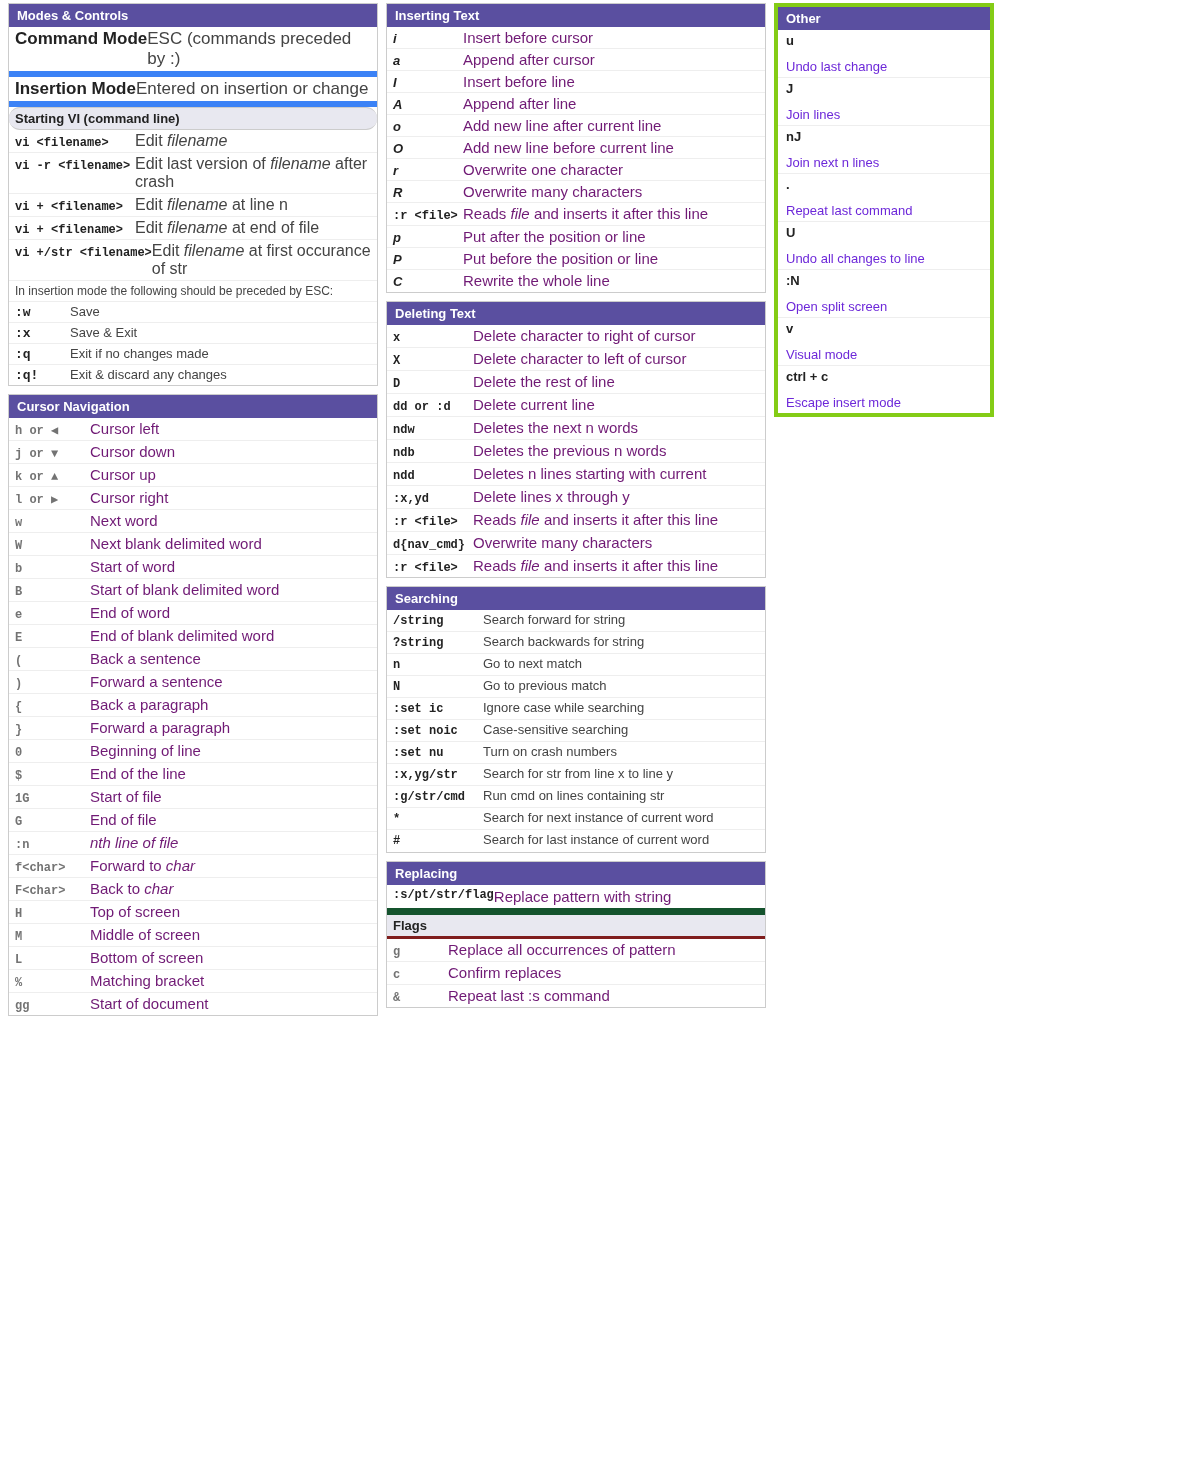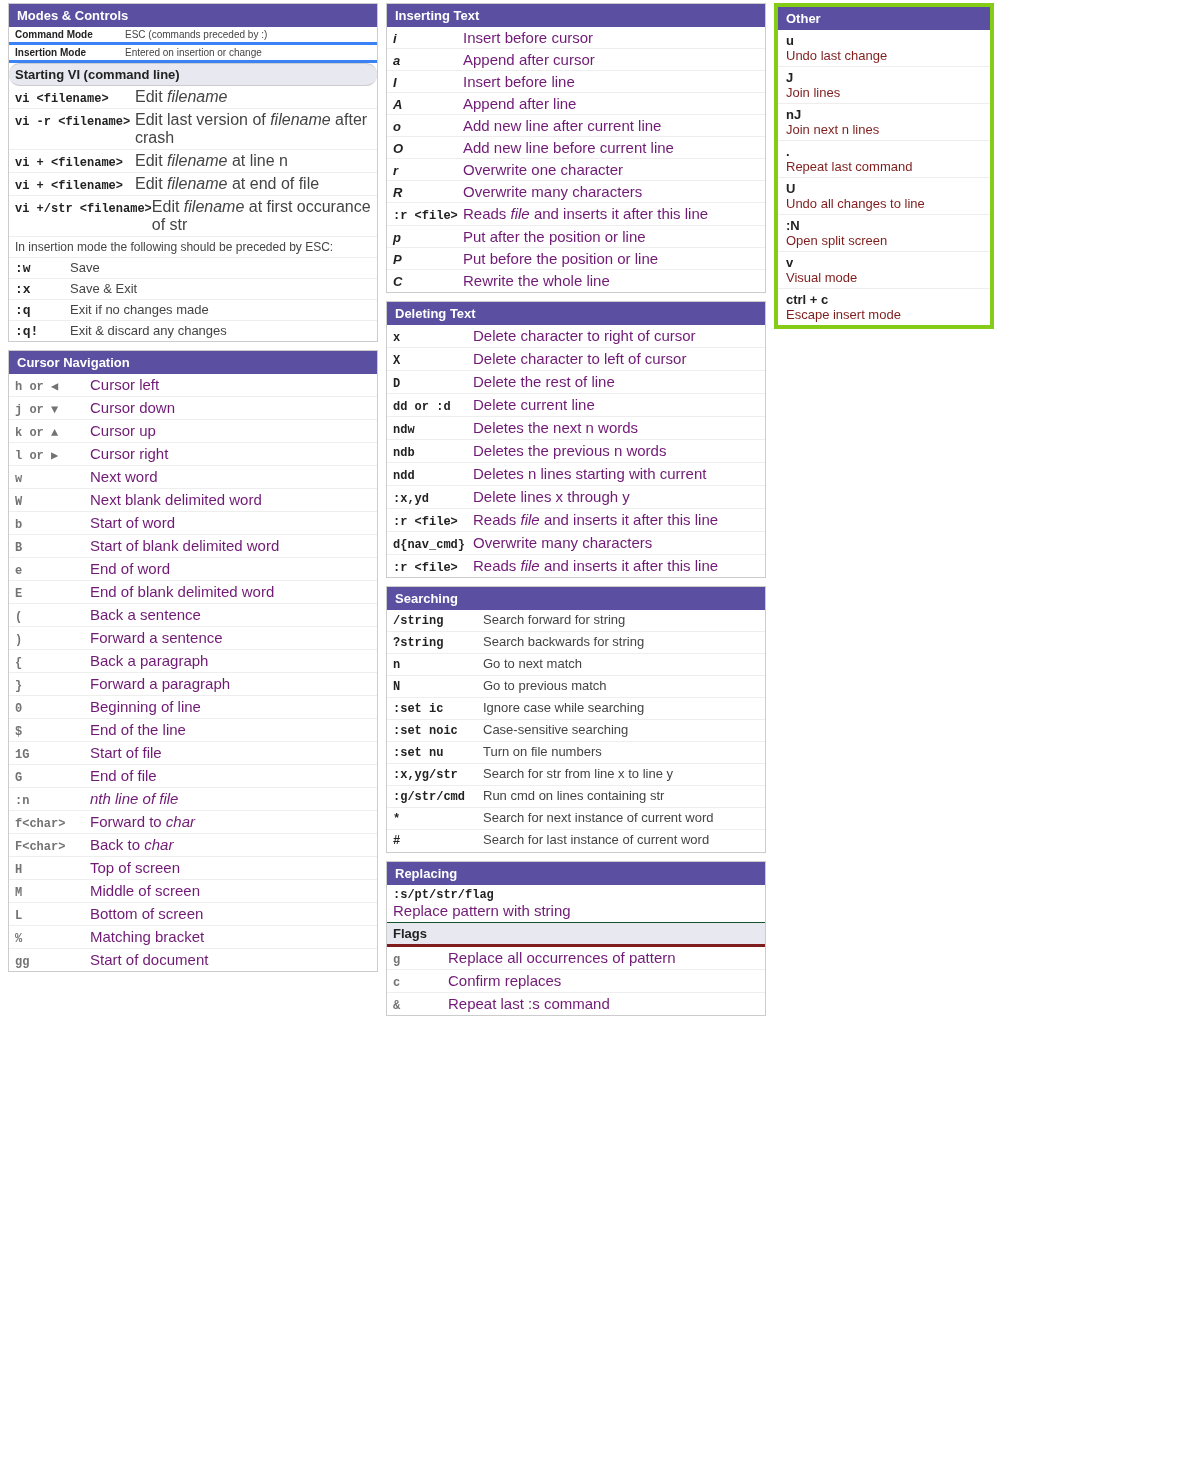--- a/index.html
+++ b/index.html
@@ -51,23 +51,23 @@
     }
     .row-val {
       font-size: 15px;
       color: #701a75;
     }
     .row-val em, .row-key em { font-style: italic; font-weight: normal; }
     .modes-row {
       display: flex;
       flex-direction: row;
       align-items: baseline;
-      border-bottom: 3px solid #3b82f6;
+      border-bottom: 6px solid #3b82f6;
       padding: 2px 6px;
-      font-size: 10px;
+      font-size: 17px;
     }
     .modes-row:last-child { border-bottom: none; }
     .modes-key { font-weight: bold; min-width: 110px; flex-shrink: 0; }
     .modes-val { color: #444; }
     .subheader {
       background: #e8e8f0;
       font-weight: bold;
       font-size: 13px;
       padding: 3px 6px;
       border-bottom: 1px solid #ccc;
@@ -107,43 +107,43 @@
 
     
     .other-section { border: 4px solid #84cc16; }
     .other-row {
       padding: 3px 8px 3px 8px;
       border-bottom: 1px solid #eee;
       font-size: 13px;
     }
     .other-row:last-child { border-bottom: none; }
     .other-key { font-weight: bold; font-size: 13px; display: block; }
-    .other-val { color: #7f1d1d; font-size: 13px; display: block; }
+    .other-val { color: #6d28d9; font-size: 13px; display: block; margin-top: 11px; }
 
     
     .ins-key { min-width: 70px; flex-shrink: 0; font-weight: bold; font-size: 13px; font-style: italic; }
     .ins-key-mono { font-family: 'Courier New', monospace; font-style: normal; font-size: 12px; font-weight: bold; }
 
     
     .bold { font-weight: bold; }
     .code { font-family: 'Courier New', monospace; font-size: 12px; }
 
     .nav-key { min-width: 75px; }
 
     
     .search-key { min-width: 90px; font-family: 'Courier New', monospace; font-size: 12px; font-weight: bold; flex-shrink: 0; }
     .search-val { font-size: 13px; color: #444; }
 
     
     .replace-header-row {
       display: flex;
-      flex-direction: column;
+      flex-direction: row;
       padding: 3px 6px;
       font-size: 13px;
-      border-bottom: 1px solid #14532d;
+      border-bottom: 7px solid #14532d;
     }
     .replace-key { font-weight: bold; font-family: 'Courier New', monospace; min-width: 100px; flex-shrink: 0; font-size: 12px; }
     .flags-subheader {
       background: #e8e8f0;
       font-weight: bold;
       font-size: 13px;
       padding: 3px 6px;
       border-bottom: 3px solid #7f1d1d;
     }
 
@@ -448,21 +448,21 @@
           <div class="row">
             <span class="search-key">:set ic</span>
             <span class="search-val">Ignore case while searching</span>
           </div>
           <div class="row">
             <span class="search-key">:set noic</span>
             <span class="search-val">Case-sensitive searching</span>
           </div>
           <div class="row">
             <span class="search-key">:set nu</span>
-            <span class="search-val">Turn on file numbers</span>
+            <span class="search-val">Turn on crash numbers</span>
           </div>
           <div class="row">
             <span class="search-key">:x,yg/str</span>
             <span class="search-val">Search for str from line x to line y</span>
           </div>
           <div class="row">
             <span class="search-key">:g/str/cmd</span>
             <span class="search-val">Run cmd on lines containing str</span>
           </div>
           <div class="row">

